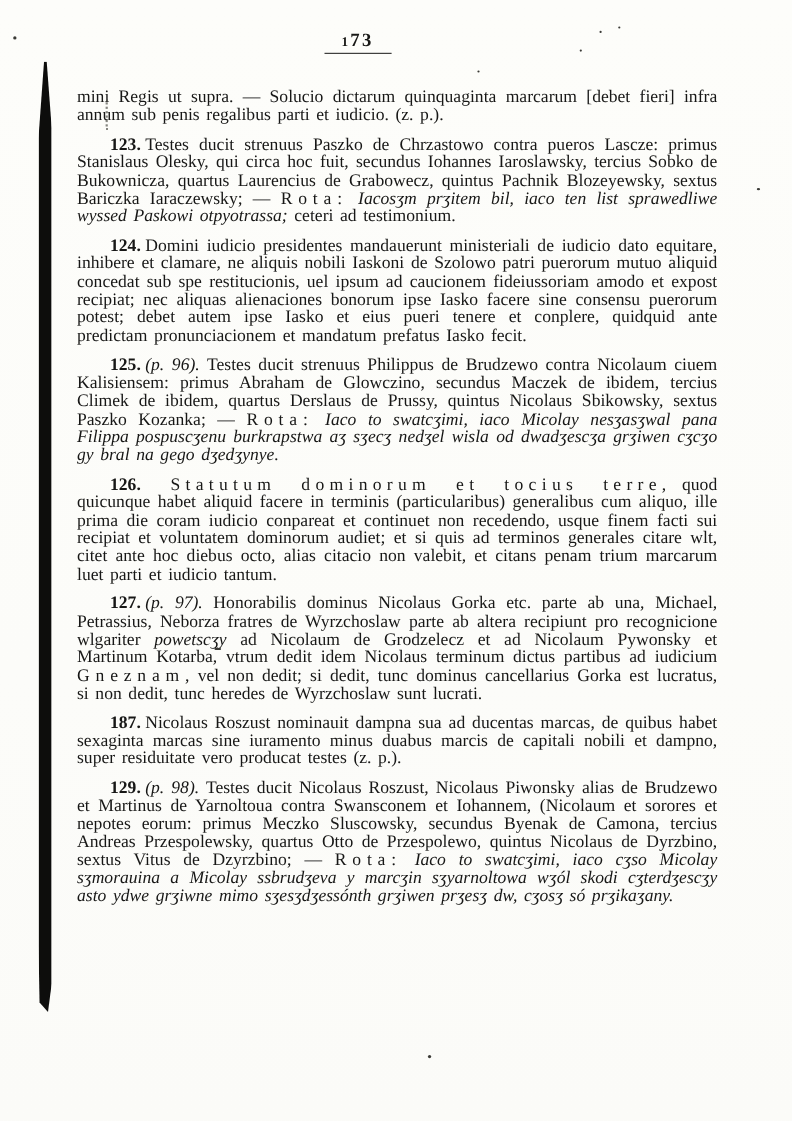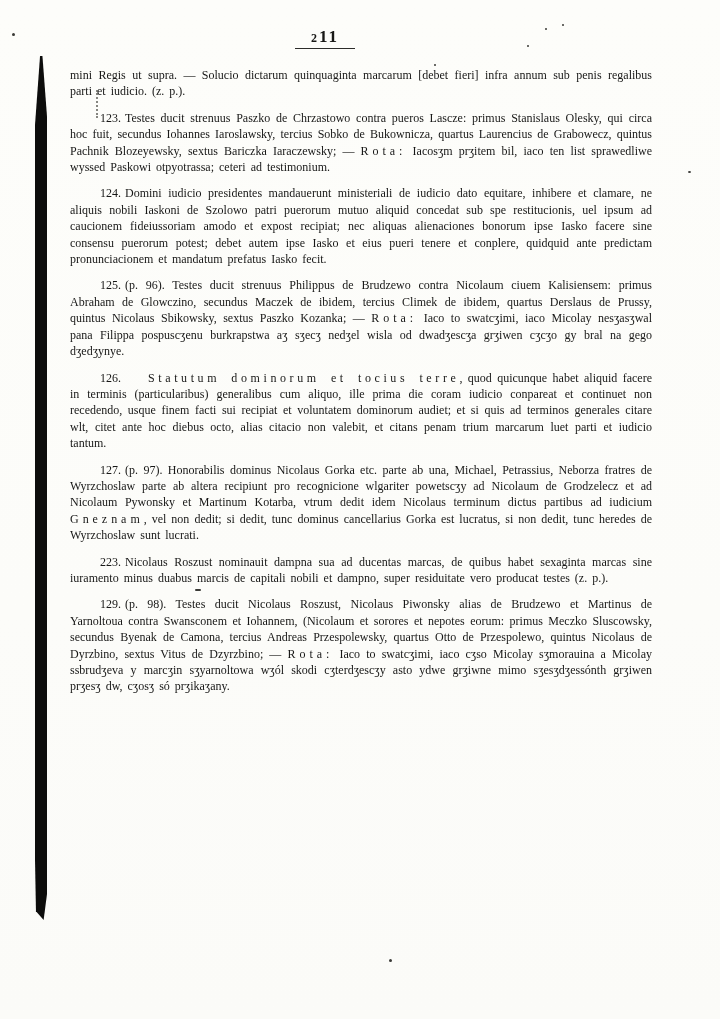--- a/index.html
+++ b/index.html
@@ -29,59 +29,59 @@
     display:inline-block;
     font-size:17px;font-weight:700;letter-spacing:2px;
     padding:0 16px 1px 16px;
     border-bottom:1.6px solid #2c2c2a;
     color:#181816;
   }
   .page-number::first-letter{font-size:12px;}
 
   
   .text-block{
-    position:absolute;left:70px;top:67px;width:582px;
-    font-size:12px;line-height:16.4px;
+    position:absolute;left:70px;top:81px;width:582px;
+    font-size:16px;line-height:16.4px;
     text-align:justify;
     word-spacing:2px;
     color:#171716;
   }
   .text-block p{margin:0 0 10px 0;}
   .text-block p.indent{text-indent:30px;}
-  .run-bold{font-weight:400;margin-right:4px;}
-  .run-italic{}
+  .run-bold{font-weight:700;margin-right:4px;}
+  .run-italic{font-style:italic;}
   .run-spaced{letter-spacing:0.33em;}
   .run-spacedwide{letter-spacing:0.3em;word-spacing:0.35em;margin-left:23px;}
 
   
   .speck{position:absolute;background:#3a3a36;border-radius:50%;}
   .dotted-frag{
     position:absolute;left:96px;top:90px;width:0;height:28px;
     border-left:2px dotted #55554e;opacity:.7;
   }
 </style>
 </head>
 <body>
 
 <div class="page">
 
   <div class="gutter-bar"></div>
 
   <div class="page-number-wrap">
-    <span class="page-number">211</span>
+    <span class="page-number">173</span>
   </div>
 
   <main class="text-block">
       <p><span class="run-normal">mini Regis ut supra. — Solucio dictarum quinquaginta marcarum [debet fieri] infra annum sub penis regalibus parti et iudicio. (z. p.).</span></p>
       <p class="indent"><span class="run-bold">123.</span><span class="run-normal">Testes ducit strenuus Paszko de Chrzastowo contra pueros Lascze: primus Stanislaus Olesky, qui circa hoc fuit, secundus Iohannes Iaroslawsky, tercius Sobko de Bukownicza, quartus Laurencius de Grabowecz, quintus Pachnik Blozeyewsky, sextus Bariczka Iaraczewsky; — </span><span class="run-spaced">Rota:</span><span class="run-italic"> Iacosʒm prʒitem bil, iaco ten list sprawedliwe wyssed Paskowi otpyotrassa;</span><span class="run-normal"> ceteri ad testimonium.</span></p>
       <p class="indent"><span class="run-bold">124.</span><span class="run-normal">Domini iudicio presidentes mandauerunt ministeriali de iudicio dato equitare, inhibere et clamare, ne aliquis nobili Iaskoni de Szolowo patri puerorum mutuo aliquid concedat sub spe restitucionis, uel ipsum ad caucionem fideiussoriam amodo et expost recipiat; nec aliquas alienaciones bonorum ipse Iasko facere sine consensu puerorum potest; debet autem ipse Iasko et eius pueri tenere et conplere, quidquid ante predictam pronunciacionem et mandatum prefatus Iasko fecit.</span></p>
       <p class="indent"><span class="run-bold">125.</span><span class="run-italic">(p. 96).</span><span class="run-normal"> Testes ducit strenuus Philippus de Brudzewo contra Nicolaum ciuem Kalisiensem: primus Abraham de Glowczino, secundus Maczek de ibidem, tercius Climek de ibidem, quartus Derslaus de Prussy, quintus Nicolaus Sbikowsky, sextus Paszko Kozanka; — </span><span class="run-spaced">Rota:</span><span class="run-italic"> Iaco to swatcʒimi, iaco Micolay nesʒasʒwal pana Filippa pospuscʒenu burkrapstwa aʒ sʒecʒ nedʒel wisla od dwadʒescʒa grʒiwen cʒcʒo gy bral na gego dʒedʒynye.</span></p>
       <p class="indent"><span class="run-bold">126.</span><span class="run-spacedwide">Statutum dominorum et tocius terre</span><span class="run-normal">, quod quicunque habet aliquid facere in terminis (particularibus) generalibus cum aliquo, ille prima die coram iudicio conpareat et continuet non recedendo, usque finem facti sui recipiat et voluntatem dominorum audiet; et si quis ad terminos generales citare wlt, citet ante hoc diebus octo, alias citacio non valebit, et citans penam trium marcarum luet parti et iudicio tantum.</span></p>
       <p class="indent"><span class="run-bold">127.</span><span class="run-italic">(p. 97).</span><span class="run-normal"> Honorabilis dominus Nicolaus Gorka etc. parte ab una, Michael, Petrassius, Neborza fratres de Wyrzchoslaw parte ab altera recipiunt pro recognicione wlgariter </span><span class="run-italic">powetscʒy</span><span class="run-normal"> ad Nicolaum de Grodzelecz et ad Nicolaum Pywonsky et Martinum Kotarba, vtrum dedit idem Nicolaus terminum dictus partibus ad iudicium </span><span class="run-spaced">Gneznam</span><span class="run-normal">, vel non dedit; si dedit, tunc dominus cancellarius Gorka est lucratus, si non dedit, tunc heredes de Wyrzchoslaw sunt lucrati.</span></p>
-      <p class="indent"><span class="run-bold">223.</span><span class="run-normal">Nicolaus Roszust nominauit dampna sua ad ducentas marcas, de quibus habet sexaginta marcas sine iuramento minus duabus marcis de capitali nobili et dampno, super residuitate vero producat testes (z. p.).</span></p>
+      <p class="indent"><span class="run-bold">187.</span><span class="run-normal">Nicolaus Roszust nominauit dampna sua ad ducentas marcas, de quibus habet sexaginta marcas sine iuramento minus duabus marcis de capitali nobili et dampno, super residuitate vero producat testes (z. p.).</span></p>
       <p class="indent"><span class="run-bold">129.</span><span class="run-italic">(p. 98).</span><span class="run-normal"> Testes ducit Nicolaus Roszust, Nicolaus Piwonsky alias de Brudzewo et Martinus de Yarnoltoua contra Swansconem et Iohannem, (Nicolaum et sorores et nepotes eorum: primus Meczko Sluscowsky, secundus Byenak de Camona, tercius Andreas Przespolewsky, quartus Otto de Przespolewo, quintus Nicolaus de Dyrzbino, sextus Vitus de Dzyrzbino; — </span><span class="run-spaced">Rota:</span><span class="run-italic"> Iaco to swatcʒimi, iaco cʒso Micolay sʒmorauina a Micolay ssbrudʒeva y marcʒin sʒyarnoltowa wʒól skodi cʒterdʒescʒy asto ydwe grʒiwne mimo sʒesʒdʒessónth grʒiwen prʒesʒ dw, cʒosʒ só prʒikaʒany.</span></p>
     </main>
 
   <div class="dotted-frag"></div>
   <div class="speck" style="left:12px;top:33px;width:3px;height:3px;"></div>
   <div class="speck" style="left:545px;top:28px;width:2px;height:2px;"></div>
   <div class="speck" style="left:562px;top:24px;width:2px;height:2px;"></div>
   <div class="speck" style="left:527px;top:45px;width:2px;height:2px;"></div>
   <div class="speck" style="left:688px;top:171px;width:3px;height:2px;"></div>
   <div class="speck" style="left:195px;top:589px;width:6px;height:2px;border-radius:1px;"></div>

